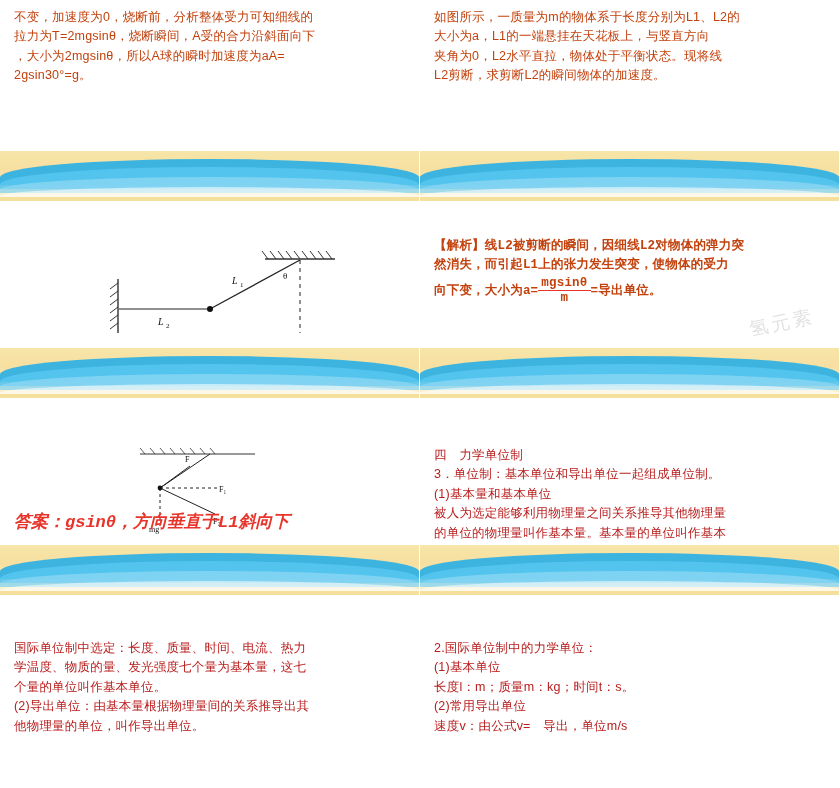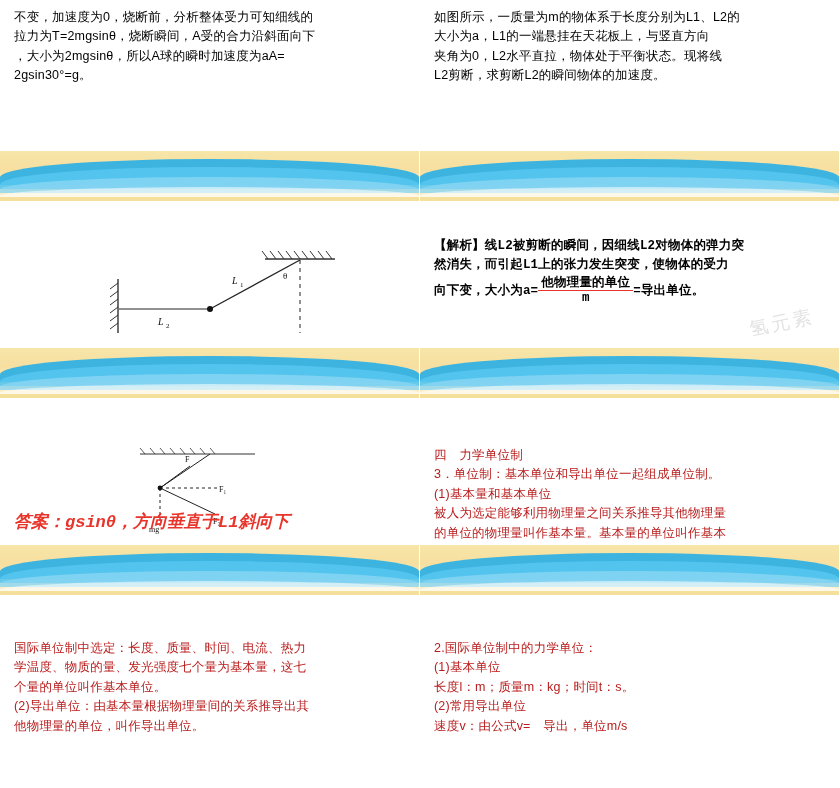--- a/index.html
+++ b/index.html
@@ -10,21 +10,21 @@
   
   .wave{position:absolute;left:0;right:0;bottom:0;height:46px;overflow:hidden;}
   .wave .band{position:absolute;left:0;right:0;}
   .band.yellow{bottom:0;height:46px;background:linear-gradient(180deg,#f6e6a8 0%, #f7dfa0 40%, #fbf0cf 100%);}
   .band.blue{bottom:12px;height:26px;background:#3db4e0;border-radius:50% 50% 0 0 / 70% 70% 0 0;}
   .band.blue2{bottom:8px;height:22px;background:#55c5ee;border-radius:50% 50% 0 0 / 80% 80% 0 0;opacity:.9;}
   .band.blue3{bottom:4px;height:16px;background:#8ad6f2;border-radius:50% 50% 0 0 / 80% 80% 0 0;opacity:.8;}
   .band.white{bottom:0;height:10px;background:#ffffff;opacity:.55;border-radius:50% 50% 0 0 / 90% 90% 0 0;}
   .topline{position:absolute;top:0;left:0;right:0;height:4px;background:#f4e09a;}
 
-  .txt{position:absolute;left:14px;right:14px;color:#000000;font-size:12.5px;line-height:1.55;letter-spacing:.2px;}
+  .txt{position:absolute;left:14px;right:14px;color:#c2410c;font-size:12.5px;line-height:1.55;letter-spacing:.2px;}
   .txt.black{color:#b91c1c;}
   .txt.bold{font-weight:bold;font-family:Liberation Mono, monospace;}
   .mono{font-family:"Liberation Mono","DejaVu Sans Mono",monospace;}
   .frac{display:inline-block;vertical-align:middle;text-align:center;line-height:1.15;}
   .frac .num{display:block;border-bottom:1px solid #e8342a;padding:0 3px;}
   .frac .den{display:block;padding:0 3px;}
   .watermark{position:absolute;right:24px;bottom:58px;color:#d9d9d9;font-size:19px;letter-spacing:3px;opacity:.75;transform:rotate(-12deg);pointer-events:none;}
   svg{display:block;}
   .ans{position:absolute;left:14px;bottom:58px;color:#e8342a;font-size:17px;font-weight:bold;font-style:italic;}
 </style>
@@ -120,21 +120,21 @@
     </div>
   </div>
 
   <div class="slide">
     <div class="slide-inner">
       <div class="topline"></div>
       <div class="txt bold" style="top:40px;">
         <div>【解析】线L2被剪断的瞬间，因细线L2对物体的弹力突</div>
         <div>然消失，而引起L1上的张力发生突变，使物体的受力</div>
         <div style="white-space:nowrap;">
-          <span>向下变，大小为a=</span><span class="frac"><span class="num">他物理量的单位</span><span class="den">m</span></span><span>=导出单位。</span>
+          <span>向下变，大小为a=</span><span class="frac"><span class="num">mgsinθ</span><span class="den">m</span></span><span>=导出单位。</span>
         </div>
       </div>
       <div class="watermark">氢元素</div>
       <div class="wave">
         <div class="band yellow"></div>
         <div class="band blue"></div>
         <div class="band blue2"></div>
         <div class="band blue3"></div>
         <div class="band white"></div>
       </div>

